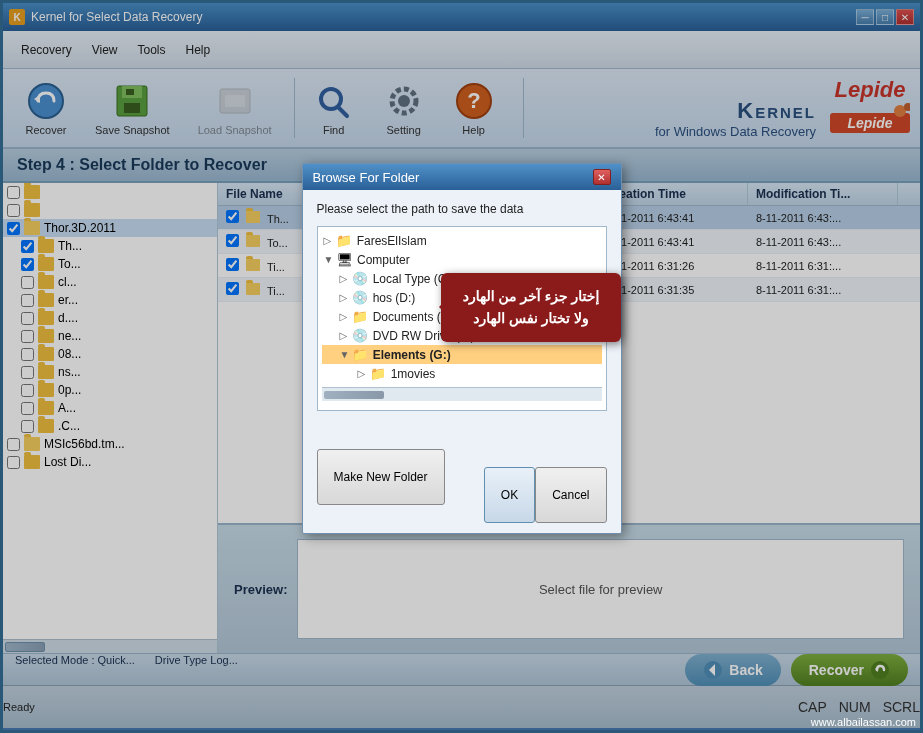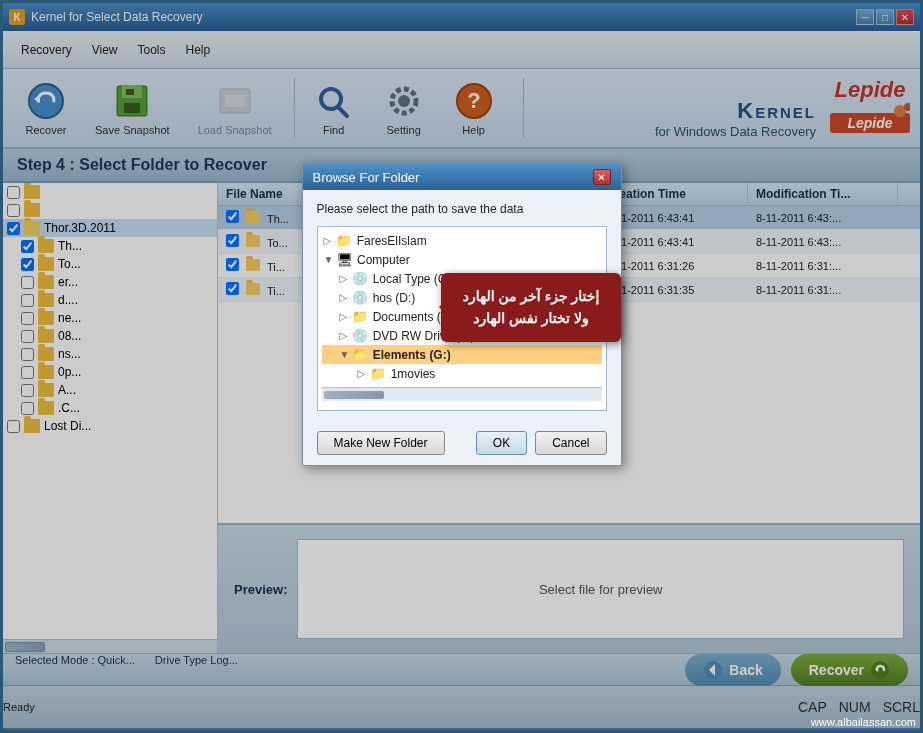--- a/index.html
+++ b/index.html
@@ -314,21 +314,21 @@
     .ftree-child2 { padding-left: 36px; }
 
     .dialog-footer {
       padding: 8px 14px 10px;
       display: flex;
       gap: 6px;
       justify-content: space-between;
       align-items: center;
     }
     .dlg-btn {
-      padding: 4px 16px;
+      padding: 20px 16px;
       font-size: 12px;
       border: 1px solid #888;
       background: linear-gradient(to bottom, #f0f0f0, #d8d8d8);
       border-radius: 3px;
       cursor: pointer;
     }
 
     
     .tooltip-bubble {
       position: absolute;
@@ -505,20 +505,25 @@
           <span>Th...</span>
         </div>
         <div class="tree-item" style="padding-left:18px;">
           <input type="checkbox" class="checkbox" checked="" style="">
           <span class="folder-icon"></span>
           <span>To...</span>
         </div>
         <div class="tree-item" style="padding-left:18px;">
           <input type="checkbox" class="checkbox" style="">
           <span class="folder-icon"></span>
+          <span>cl...</span>
+        </div>
+        <div class="tree-item" style="padding-left:18px;">
+          <input type="checkbox" class="checkbox" style="">
+          <span class="folder-icon"></span>
           <span>er...</span>
         </div>
         <div class="tree-item" style="padding-left:18px;">
           <input type="checkbox" class="checkbox" style="">
           <span class="folder-icon"></span>
           <span>d....</span>
         </div>
         <div class="tree-item" style="padding-left:18px;">
           <input type="checkbox" class="checkbox" style="">
           <span class="folder-icon"></span>
@@ -541,20 +546,25 @@
         </div>
         <div class="tree-item" style="padding-left:18px;">
           <input type="checkbox" class="checkbox" style="">
           <span class="folder-icon"></span>
           <span>A...</span>
         </div>
         <div class="tree-item" style="padding-left:18px;">
           <input type="checkbox" class="checkbox" style="">
           <span class="folder-icon"></span>
           <span>.C...</span>
+        </div>
+        <div class="tree-item" style="padding-left:4px;">
+          <input type="checkbox" class="checkbox" style="">
+          <span class="folder-icon" style="background:#f8d060;"></span>
+          <span>MSIc56bd.tm...</span>
         </div>
         <div class="tree-item" style="padding-left:4px;">
           <input type="checkbox" class="checkbox" style="">
           <span class="folder-icon"></span>
           <span>Lost Di...</span>
         </div>
       </div>
 
       <div style="height:14px; background:#d0dde8; border-top:1px solid #b0c0cc; display:flex; align-items:center; padding:0 2px;">
         <div style="width:40px; height:10px; background:linear-gradient(to right,#a0b8cc,#8aa0b5); border-radius:2px; border:1px solid #7090a8;"></div>
@@ -715,21 +725,21 @@
             <span class="ftree-label">1movies</span>
           </div>
 
           <div style="height:14px; background:#e0e8f0; border-top:1px solid #b0c0cc; margin-top:4px; display:flex; align-items:center; padding:0 2px;">
             <div style="width:60px; height:8px; background:linear-gradient(to right,#a0b0c0,#8898a8); border-radius:2px;"></div>
           </div>
         </div>
       </div>
       <div class="dialog-footer">
         <button class="dlg-btn">Make New Folder</button>
-        <div style="display:flex; gap:8px;">
+        <div style="display:flex; margin-top:36px;">
           <button class="dlg-btn" style="background:linear-gradient(to bottom,#e8f0f8,#c8d8e8); border-color:#6090b0; min-width:50px;">OK</button>
           <button class="dlg-btn">Cancel</button>
         </div>
       </div>
     </div>
 
     <div class="tooltip-bubble">
       <span>إختار جزء آخر من الهارد ولا تختار نفس الهارد</span>
     </div>
   </div>

